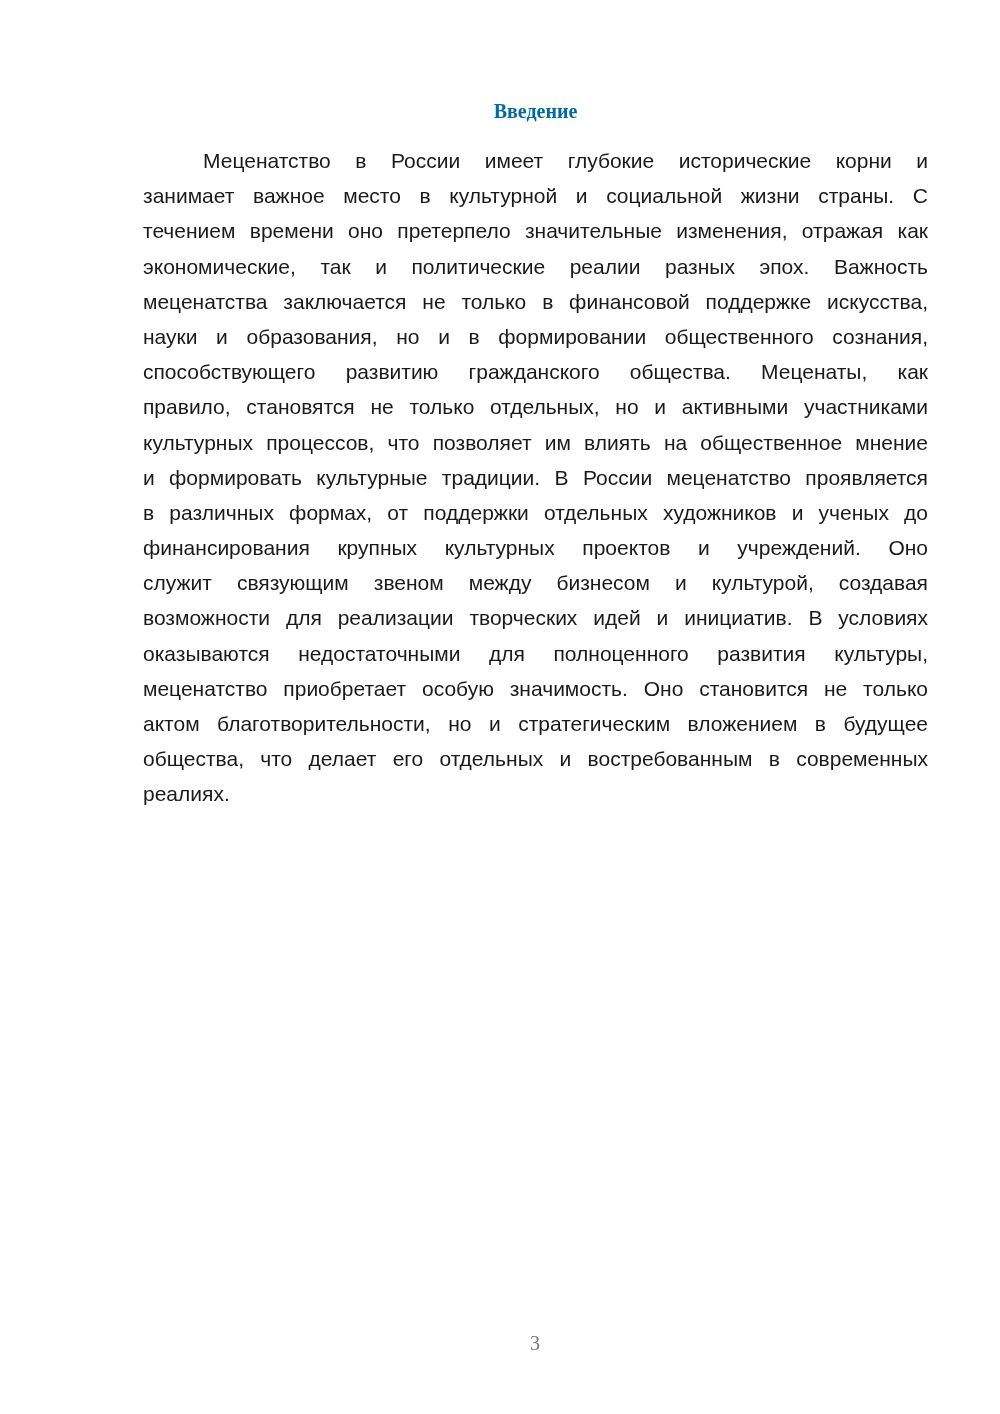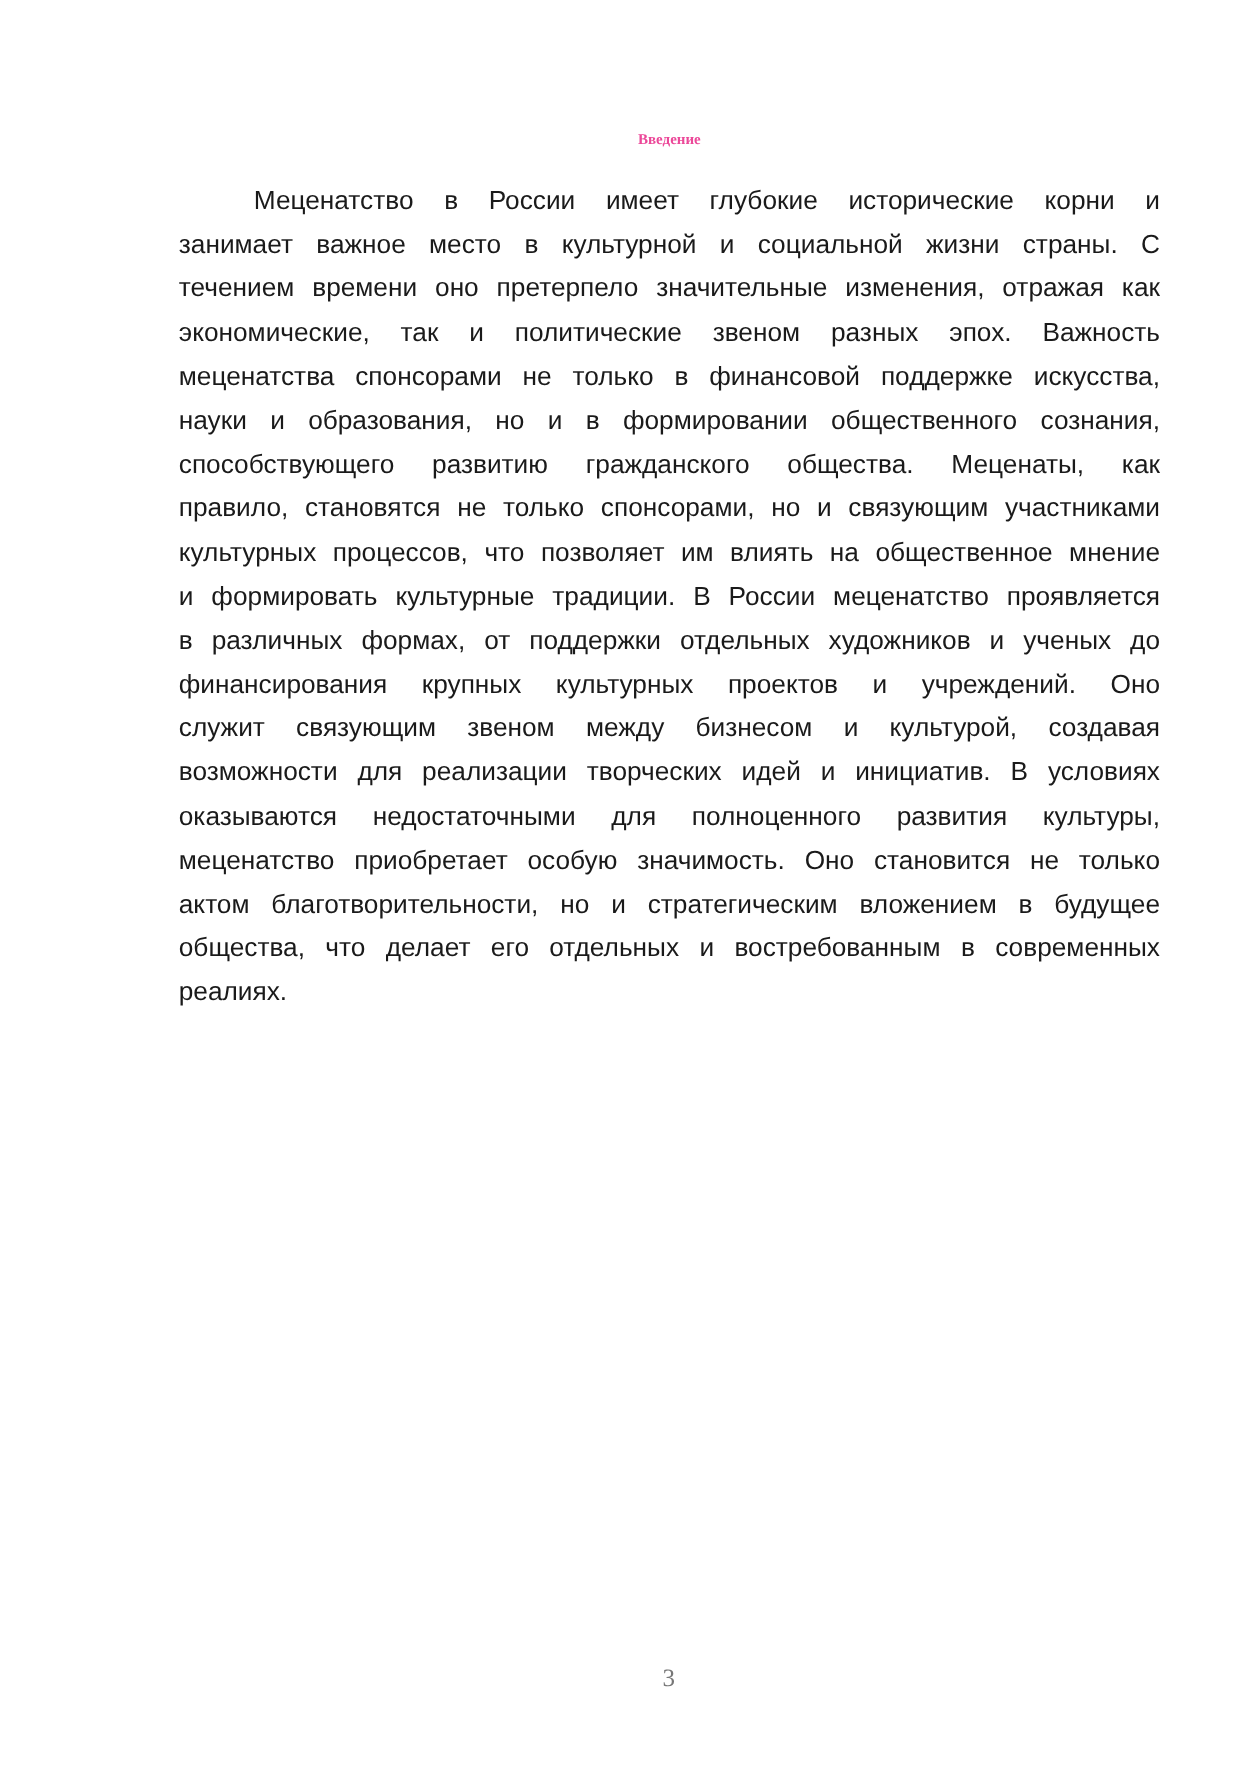--- a/index.html
+++ b/index.html
@@ -1,21 +1,21 @@
 <!DOCTYPE html>
 <html><head>
 <meta charset="utf-8">
 <style>
   html, body { margin: 0; padding: 0; background: #ffffff; }
   body { width: 1000px; height: 1414px; position: relative; overflow: hidden; }
   .page { position: absolute; left: 0; top: 0; width: 1000px; height: 1414px; background: #fff; }
   .title {
     position: absolute; left: 143px; width: 785px; top: 96px;
     text-align: center; font-family: "Liberation Serif", serif;
-    font-weight: bold; font-size: 12px; color: #ec4899; line-height: 30px;
+    font-weight: bold; font-size: 20px; color: #0369a1; line-height: 30px;
   }
   .body-text {
     position: absolute; left: 143px; width: 785px; top: 143px;
     font-family: Liberation Sans, sans-serif; font-size: 21px; color: #1a1a1a;
     line-height: 35.2px; margin: 0;
   }
   .line { display: block; text-align: justify; text-align-last: justify; white-space: nowrap; height: 35.2px; }
   .line.first { padding-left: 60px; }
   .line.last { text-align-last: left; }
   .page-number {
@@ -26,25 +26,25 @@
 </head>
 <body>
 
 <div class="page">
   <div class="title">Введение</div>
 
   <div class="body-text">
     <span class="line first">Меценатство в России имеет глубокие исторические корни и</span>
     <span class="line">занимает важное место в культурной и социальной жизни страны. С</span>
     <span class="line">течением времени оно претерпело значительные изменения, отражая как</span>
-    <span class="line">экономические, так и политические звеном разных эпох. Важность</span>
-    <span class="line">меценатства спонсорами не только в финансовой поддержке искусства,</span>
+    <span class="line">экономические, так и политические реалии разных эпох. Важность</span>
+    <span class="line">меценатства заключается не только в финансовой поддержке искусства,</span>
     <span class="line">науки и образования, но и в формировании общественного сознания,</span>
     <span class="line">способствующего развитию гражданского общества. Меценаты, как</span>
-    <span class="line">правило, становятся не только спонсорами, но и связующим участниками</span>
+    <span class="line">правило, становятся не только отдельных, но и активными участниками</span>
     <span class="line">культурных процессов, что позволяет им влиять на общественное мнение</span>
     <span class="line">и формировать культурные традиции. В России меценатство проявляется</span>
     <span class="line">в различных формах, от поддержки отдельных художников и ученых до</span>
     <span class="line">финансирования крупных культурных проектов и учреждений. Оно</span>
     <span class="line">служит связующим звеном между бизнесом и культурой, создавая</span>
     <span class="line">возможности для реализации творческих идей и инициатив. В условиях</span>
     <span class="line">оказываются недостаточными для полноценного развития культуры,</span>
     <span class="line">меценатство приобретает особую значимость. Оно становится не только</span>
     <span class="line">актом благотворительности, но и стратегическим вложением в будущее</span>
     <span class="line">общества, что делает его отдельных и востребованным в современных</span>

